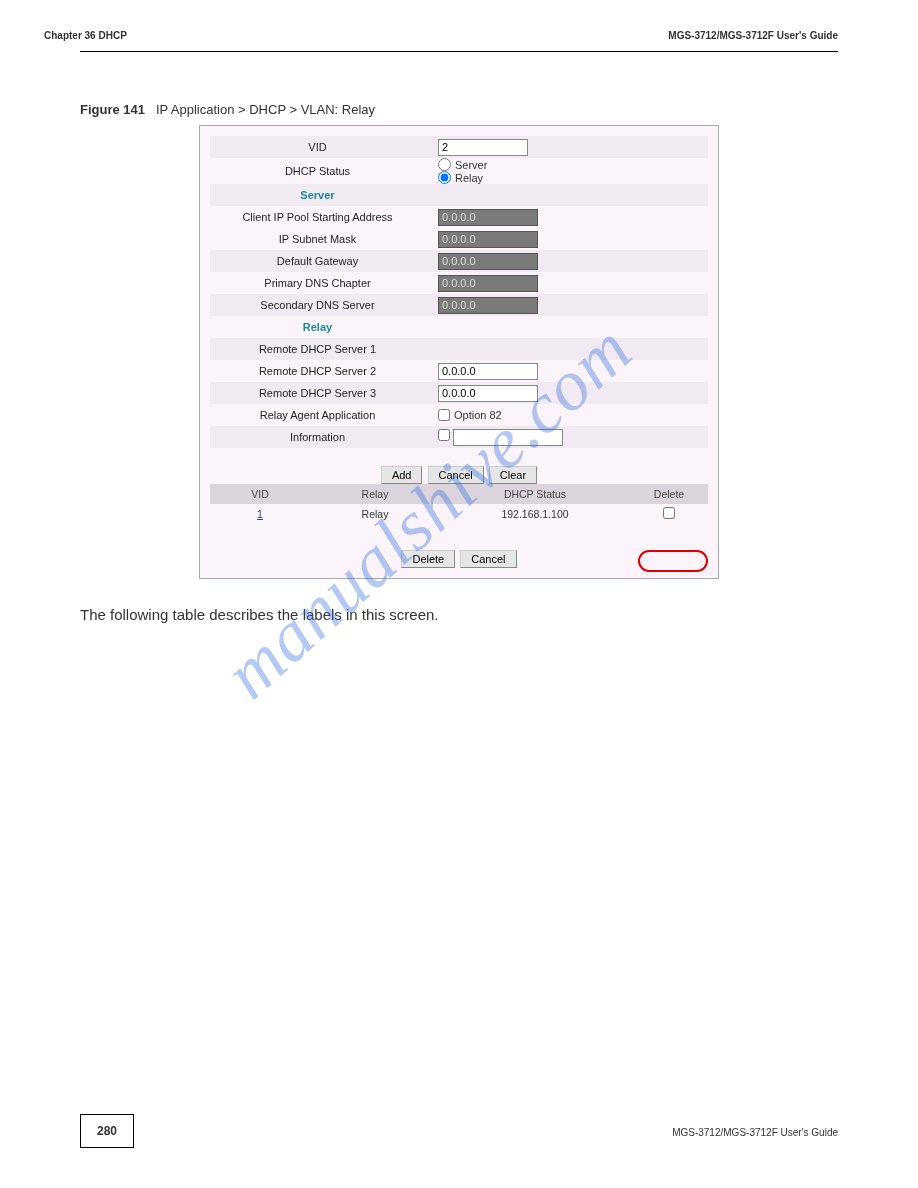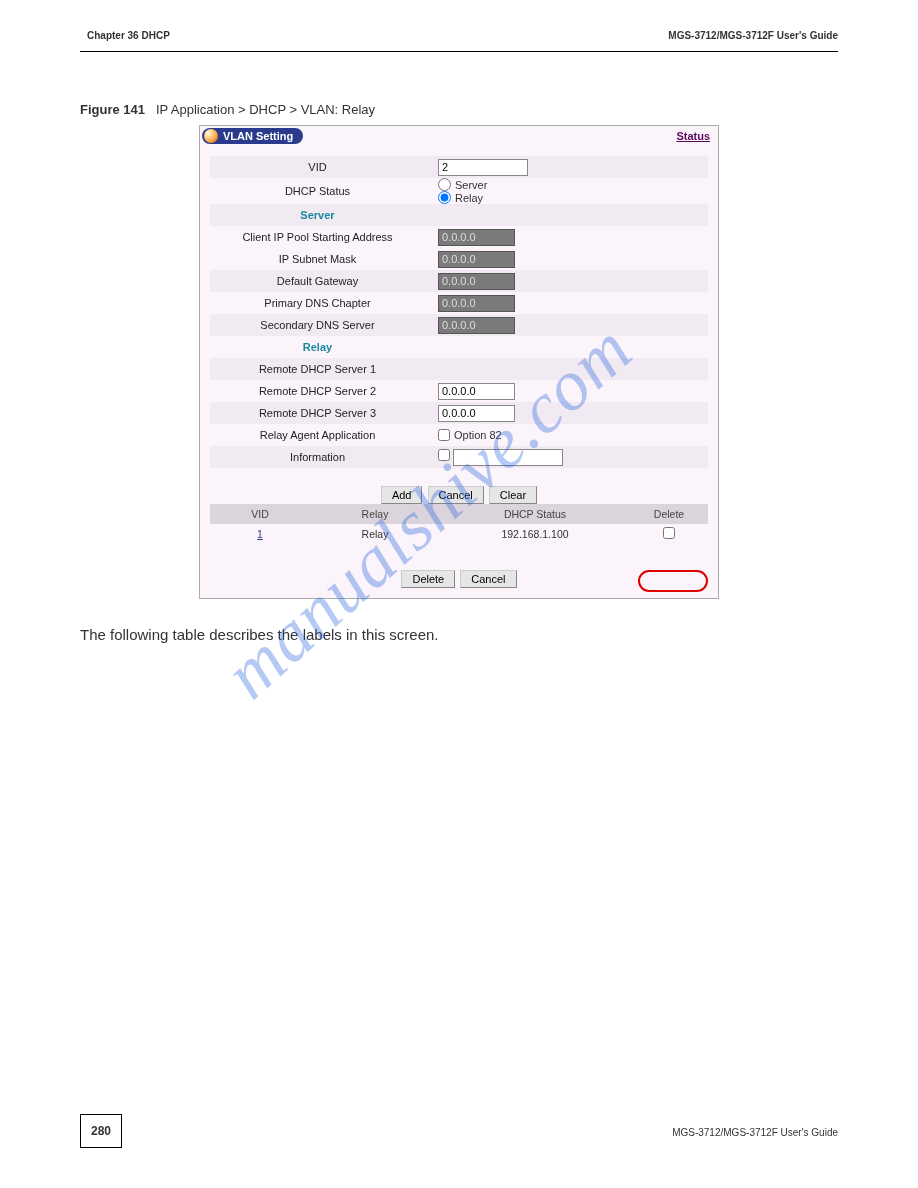--- a/index.html
+++ b/index.html
@@ -7,21 +7,21 @@
     font-family: Arial, sans-serif;
     font-size: 11px;
     color: #333;
     width: 918px;
     height: 1188px;
     position: relative;
     background: #fff;
   }
   .page-header {
     font-size: 10px;
-    padding: 30px 80px 0 87px;
+    padding: 30px 80px 0 44px;
     display: flex;
     justify-content: space-between;
   }
   .page-header-left { font-weight: bold; }
   .page-header-right { font-weight: bold; text-align: right; }
   .hr-top {
     margin: 10px 80px 0 80px;
     border: none;
     border-top: 1.5px solid #000;
   }
@@ -83,21 +83,21 @@
     color: #1a8aa0;
     font-weight: bold;
     font-size: 11px;
   }
   .input-cell { flex: 1; padding-left: 3px; }
   .text-input {
     border: 1px solid #888;
     height: 17px;
     font-size: 11px;
     padding: 0 3px;
-    width: 77px;
+    width: 100px;
     background: #fff;
   }
   .text-input.wide { width: 90px; }
   .text-input.disabled {
     background: #7a7a7a;
     color: #ddd;
     border: 1px solid #555;
   }
   .text-input.disabled.short { width: 60px; }
   .text-input.short { width: 60px; }
@@ -151,21 +151,21 @@
     line-height: 1.4;
   }
   .page-footer {
     position: absolute;
     bottom: 40px;
     left: 80px;
     right: 80px;
   }
   .page-num-box {
     border: 1.2px solid #000;
-    width: 42px;
+    width: 54px;
     height: 34px;
     display: flex;
     align-items: center;
     justify-content: center;
     font-weight: bold;
     font-size: 12px;
   }
   .footer-right {
     font-size: 10px;
     position: absolute;
@@ -192,27 +192,20 @@
   <span class="page-header-left">Chapter 36 DHCP</span>
   <span class="page-header-right">MGS-3712/MGS-3712F User's Guide</span>
 </div>
 <hr class="hr-top">
 
 <div class="figure-caption">
   <b>Figure 141</b>&nbsp;&nbsp;&nbsp;<span>IP Application &gt; DHCP &gt; VLAN: Relay</span>
 </div>
 
 <div class="panel-wrapper">
-  <div class="title-row">
-    <span class="title-badge">
-      <span class="orb"></span>
-      <span>VLAN Setting</span>
-    </span>
-    <a href="#" class="status-link">Status</a>
-  </div>
 
   <div class="form-area">
     <div class="form-row striped">
       <div class="label-cell">VID</div>
       <div class="input-cell"><input class="text-input wide" value="2" style=""></div>
     </div>
     <div class="form-row">
       <div class="label-cell">DHCP Status</div>
       <div class="input-cell">
         <div class="radio-label">

